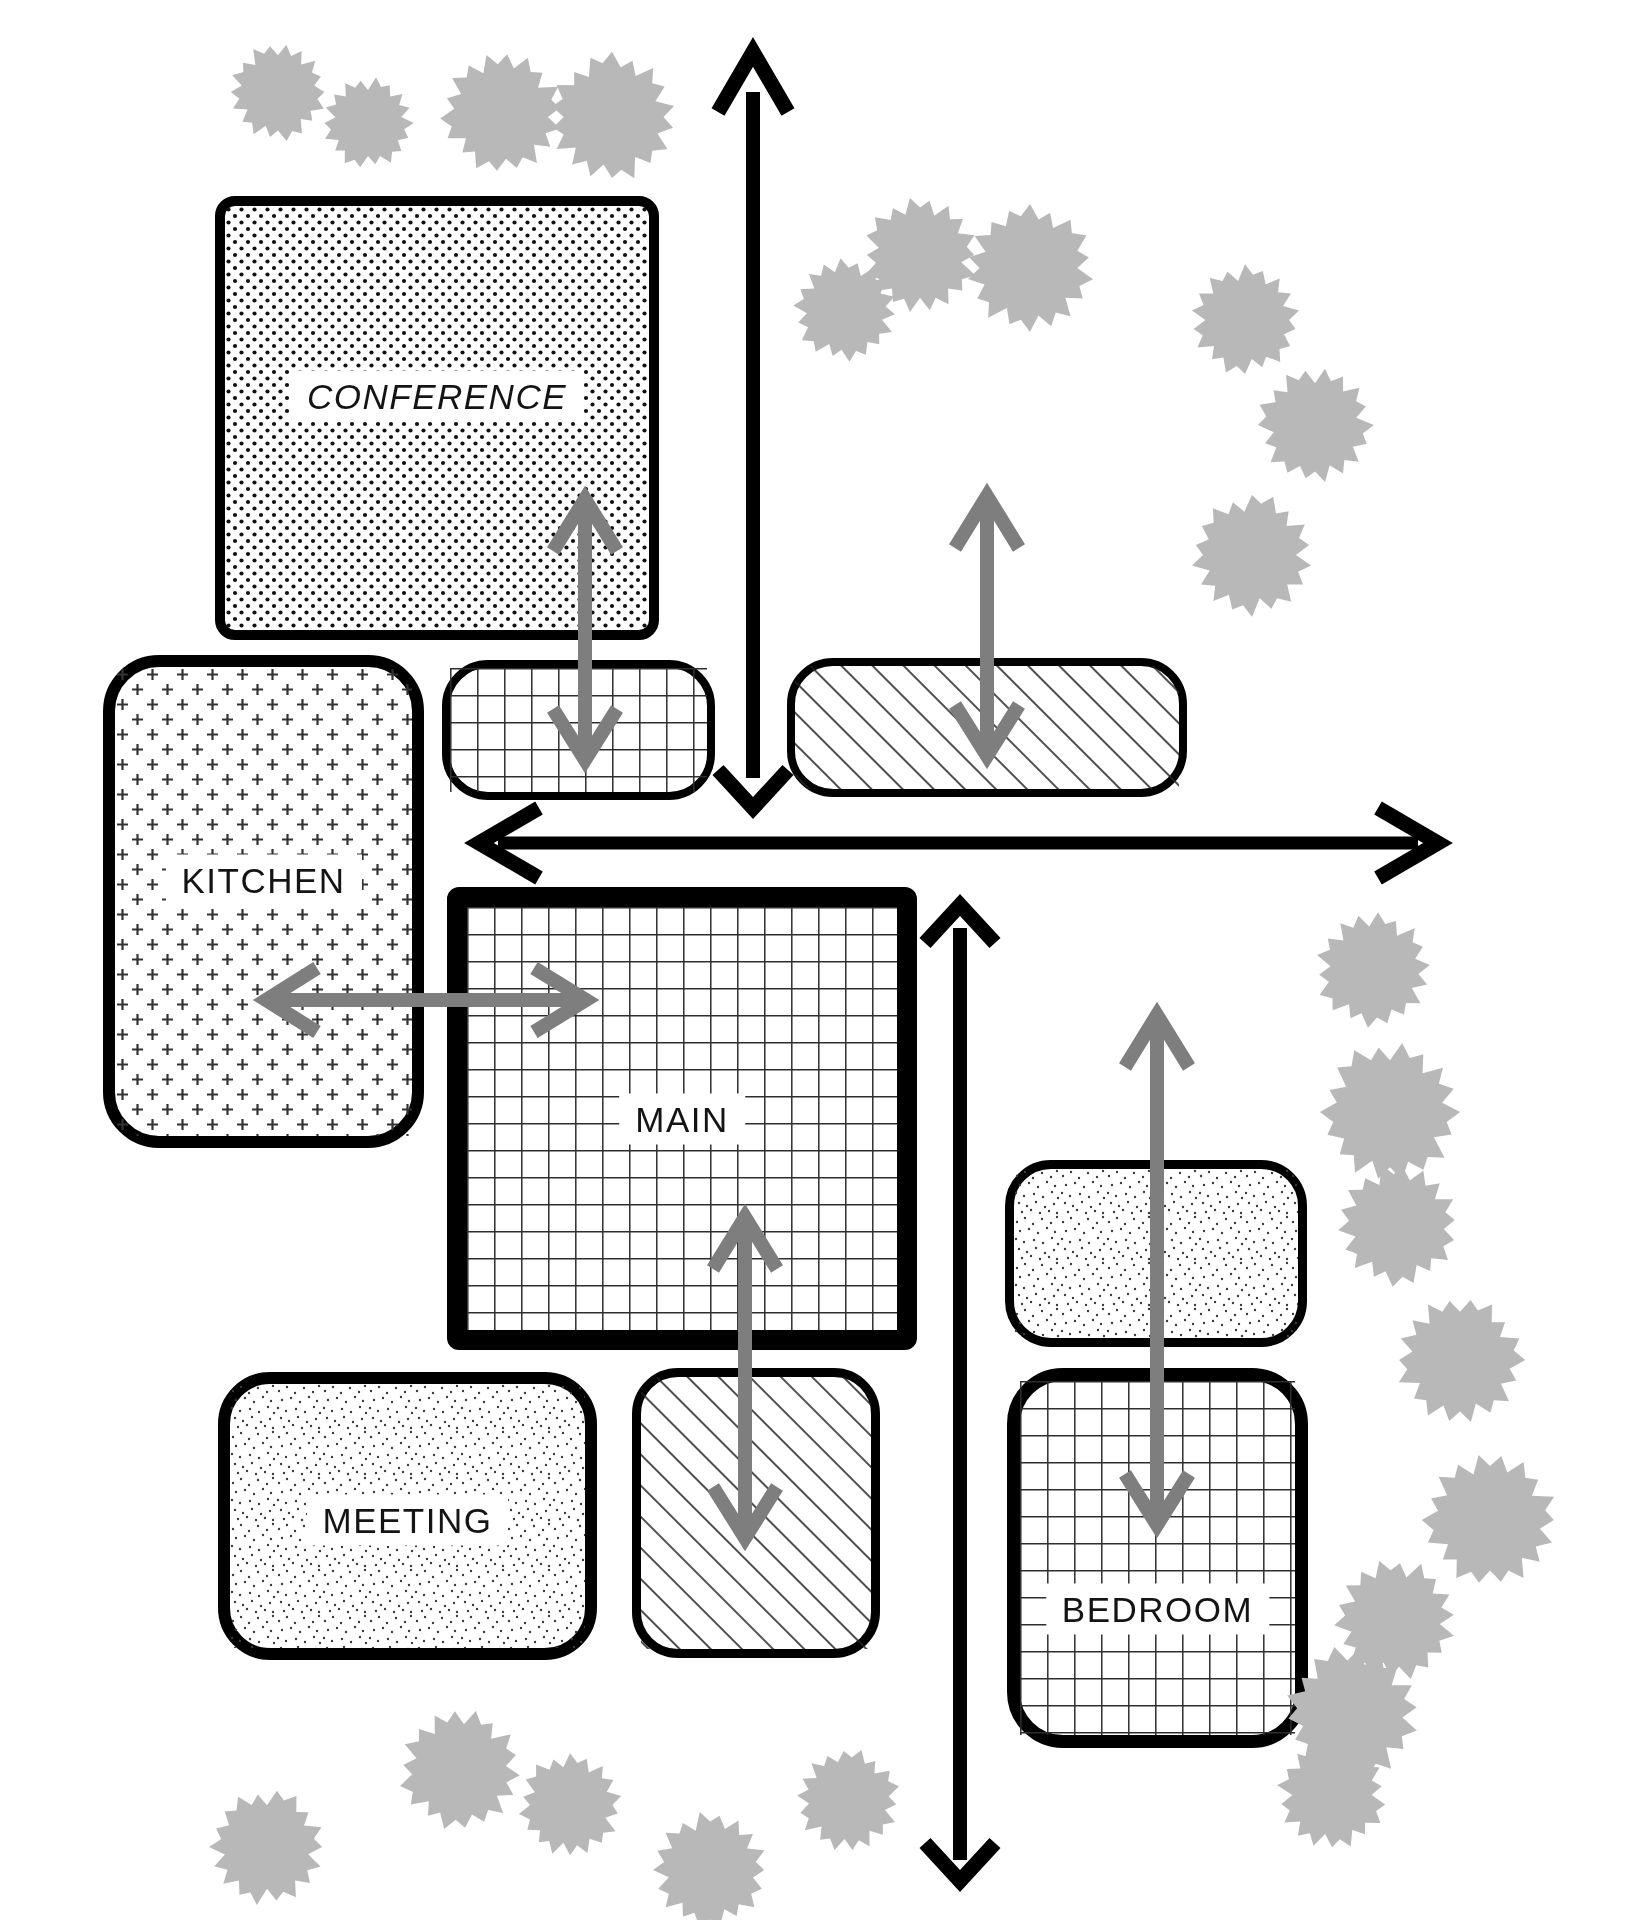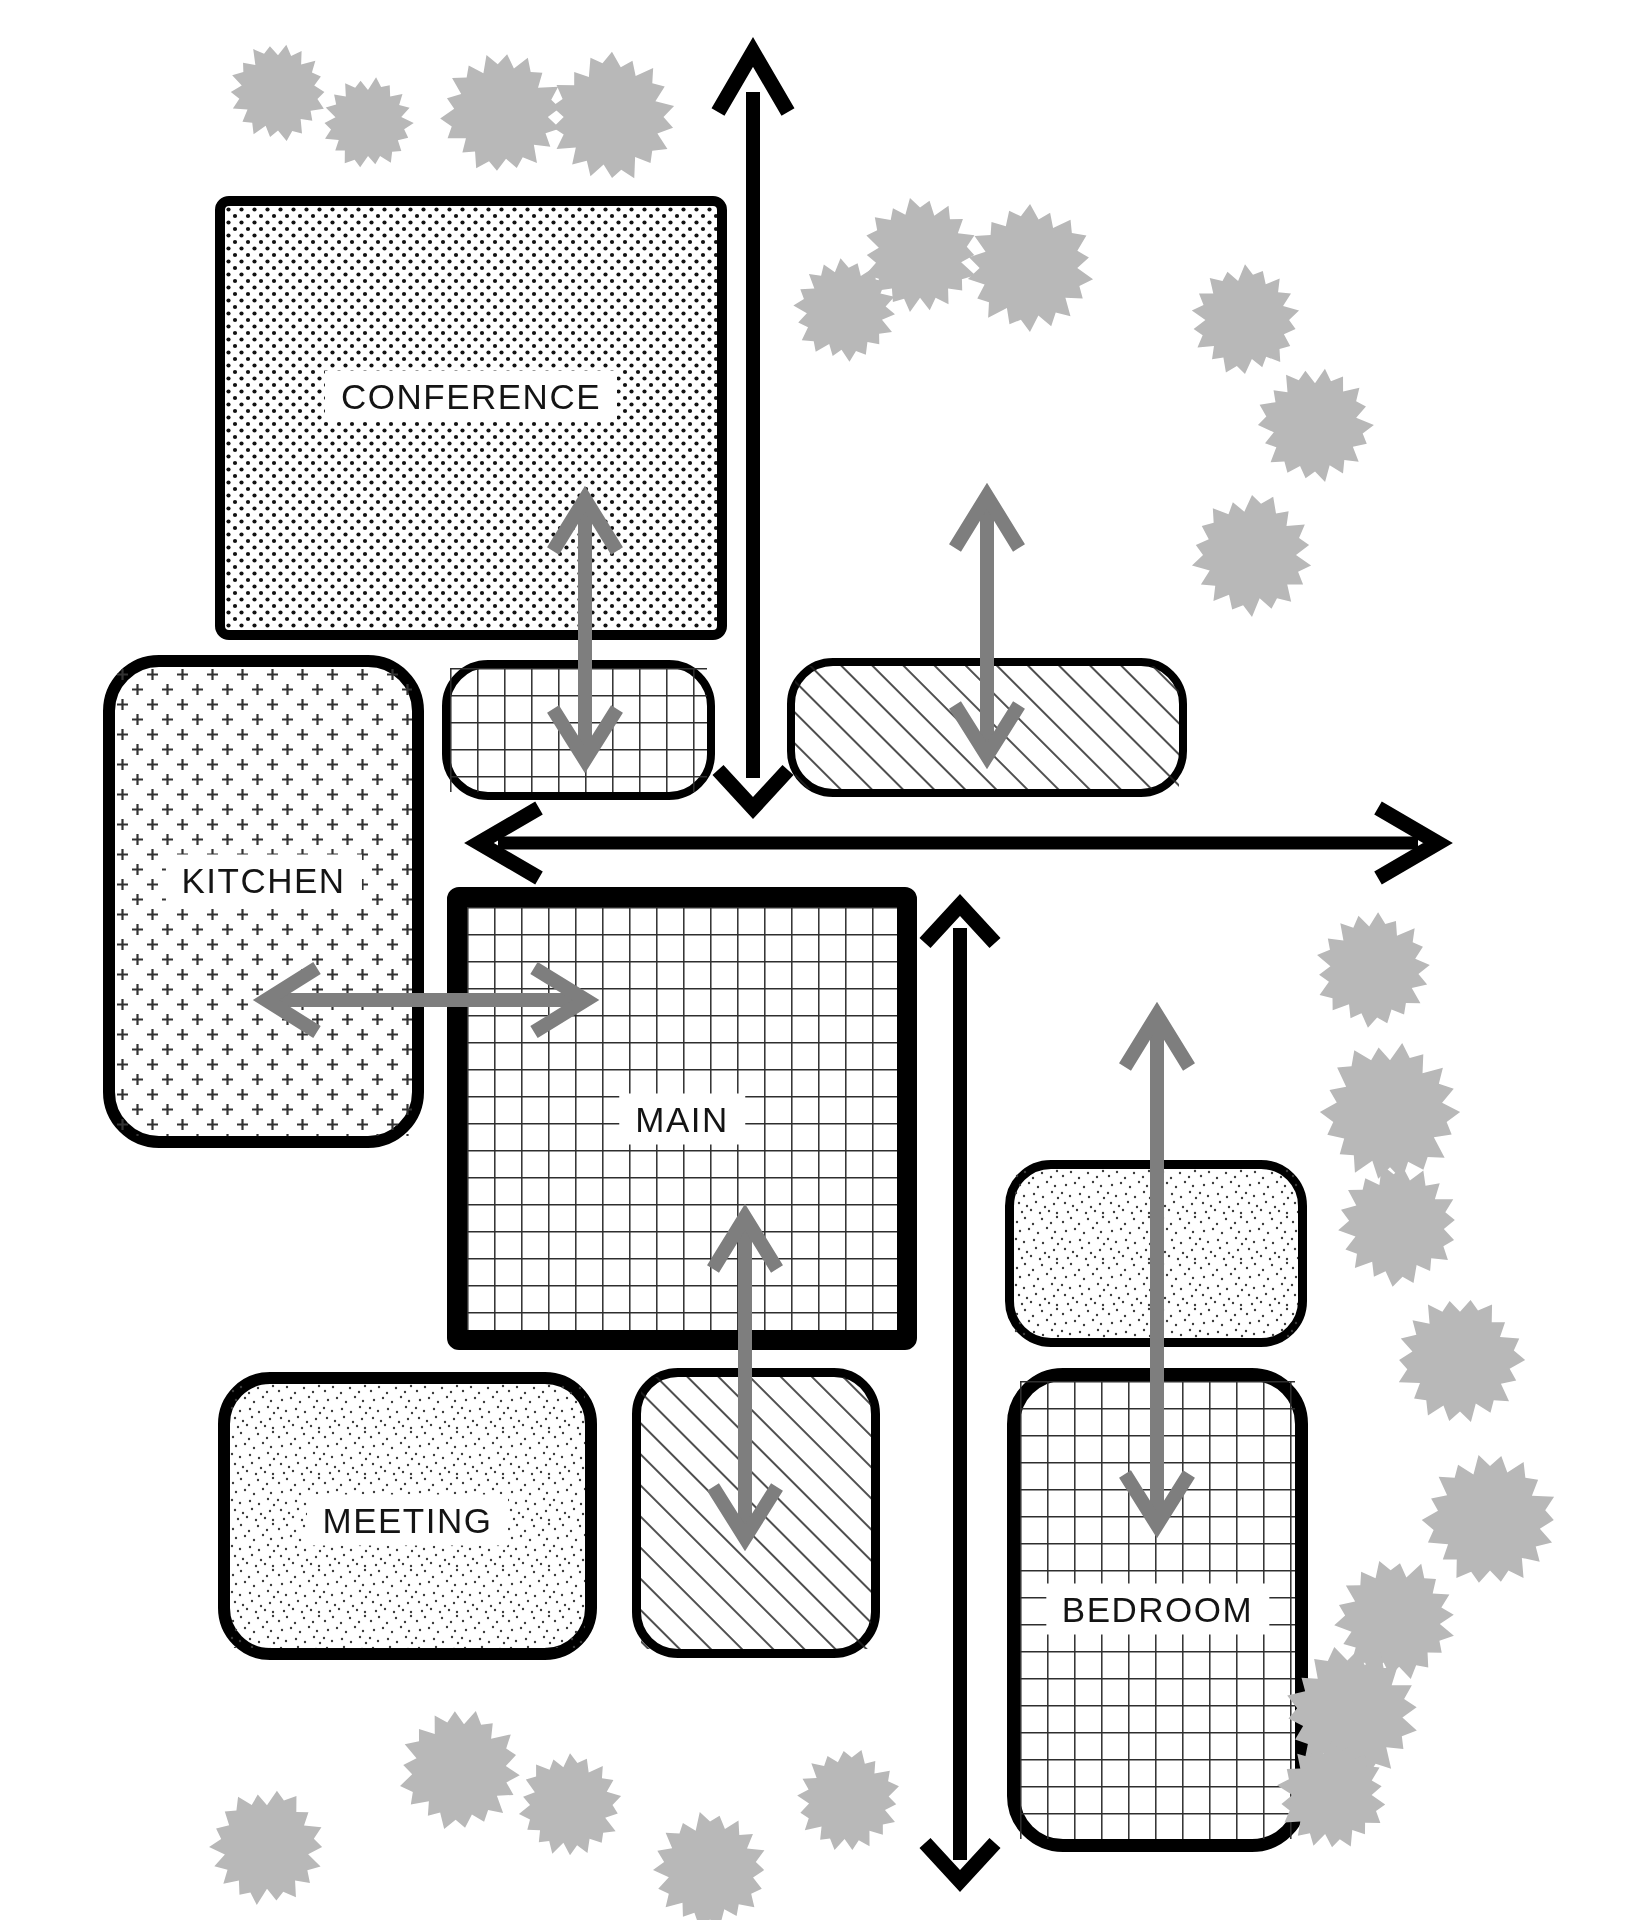--- a/index.html
+++ b/index.html
@@ -118,21 +118,21 @@
       <use href="#tree-blob" transform="translate(1352,1713) scale(1.1) rotate(175)"></use>
       <use href="#tree-blob" transform="translate(1332,1795) scale(0.9) rotate(310)"></use>
       <use href="#tree-blob" transform="translate(267,1847) scale(0.95) rotate(220)"></use>
       <use href="#tree-blob" transform="translate(460,1770) scale(1) rotate(85)"></use>
       <use href="#tree-blob" transform="translate(570,1805) scale(0.85) rotate(150)"></use>
       <use href="#tree-blob" transform="translate(710,1870) scale(0.95) rotate(20)"></use>
       <use href="#tree-blob" transform="translate(848,1800) scale(0.85) rotate(265)"></use>
     </g>
   </svg>
 
-  <div class="room" style="left:215px;top:196px;width:512px;height:444px;border-width:10px;border-radius:14px;">
+  <div class="room" style="left:215px;top:196px;width:444px;height:444px;border-width:10px;border-radius:20px;font-style:italic;">
     <svg class="fill">
         <rect width="100%" height="100%" fill="url(#pat-dots)"></rect>
       </svg>
     <div class="room-label" style="top:190px;">CONFERENCE</div>
   </div>
 
 
   <div class="room" style="left:442px;top:660px;width:273px;height:140px;border-width:8px;border-radius:46px;">
     <svg class="fill">
         <rect width="100%" height="100%" fill="url(#pat-grid)"></rect>
@@ -173,21 +173,21 @@
       </svg>
     <div class="room-label" style="top:136px;">MEETING</div>
   </div>
 
   <div class="room" style="left:632px;top:1368px;width:248px;height:290px;border-width:9px;border-radius:46px;">
     <svg class="fill">
         <rect width="100%" height="100%" fill="url(#pat-hatch)"></rect>
       </svg>
   </div>
 
-  <div class="room" style="left:1007px;top:1368px;width:301px;height:484px;border-width:13px;border-radius:56px;">
+  <div class="room" style="left:1007px;top:1368px;width:301px;height:380px;border-width:13px;border-radius:56px;">
     <svg class="fill">
         <rect width="100%" height="100%" fill="url(#pat-grid)"></rect>
       </svg>
     <div class="room-label" style="top:228px;">BEDROOM</div>
   </div>
 
   <svg class="overlay" width="1642" height="1920" viewBox="0 0 1642 1920">
 
     <g stroke="#000" fill="none">
       <line x1="753" y1="92" x2="753" y2="778" stroke-width="14"></line>

